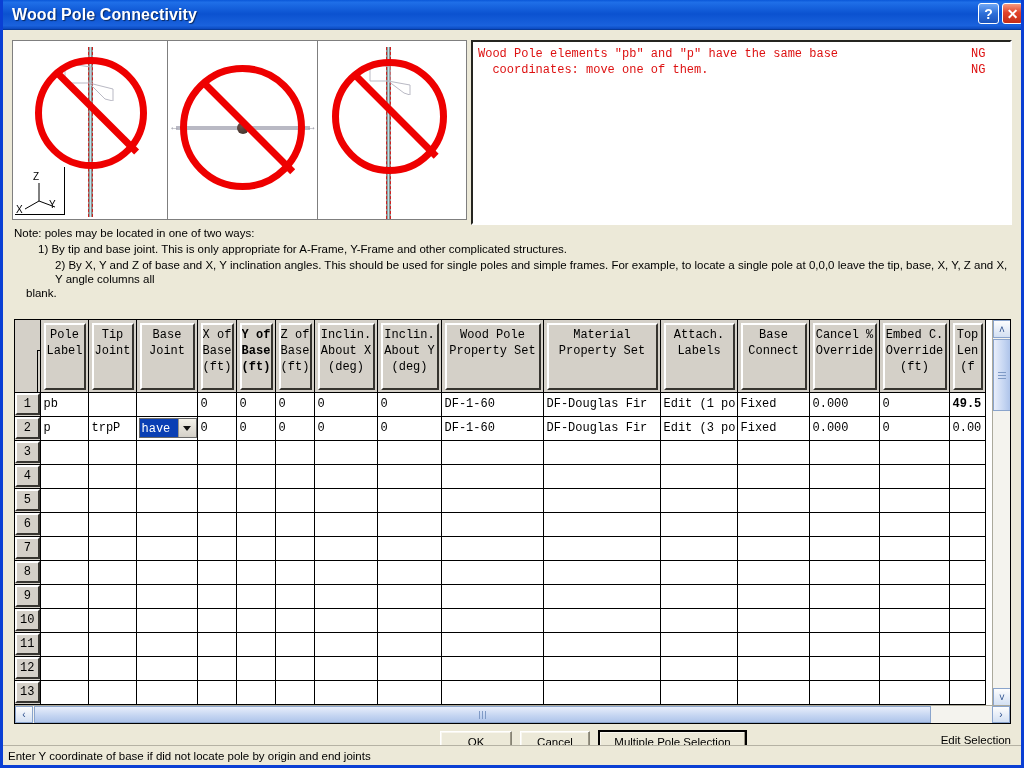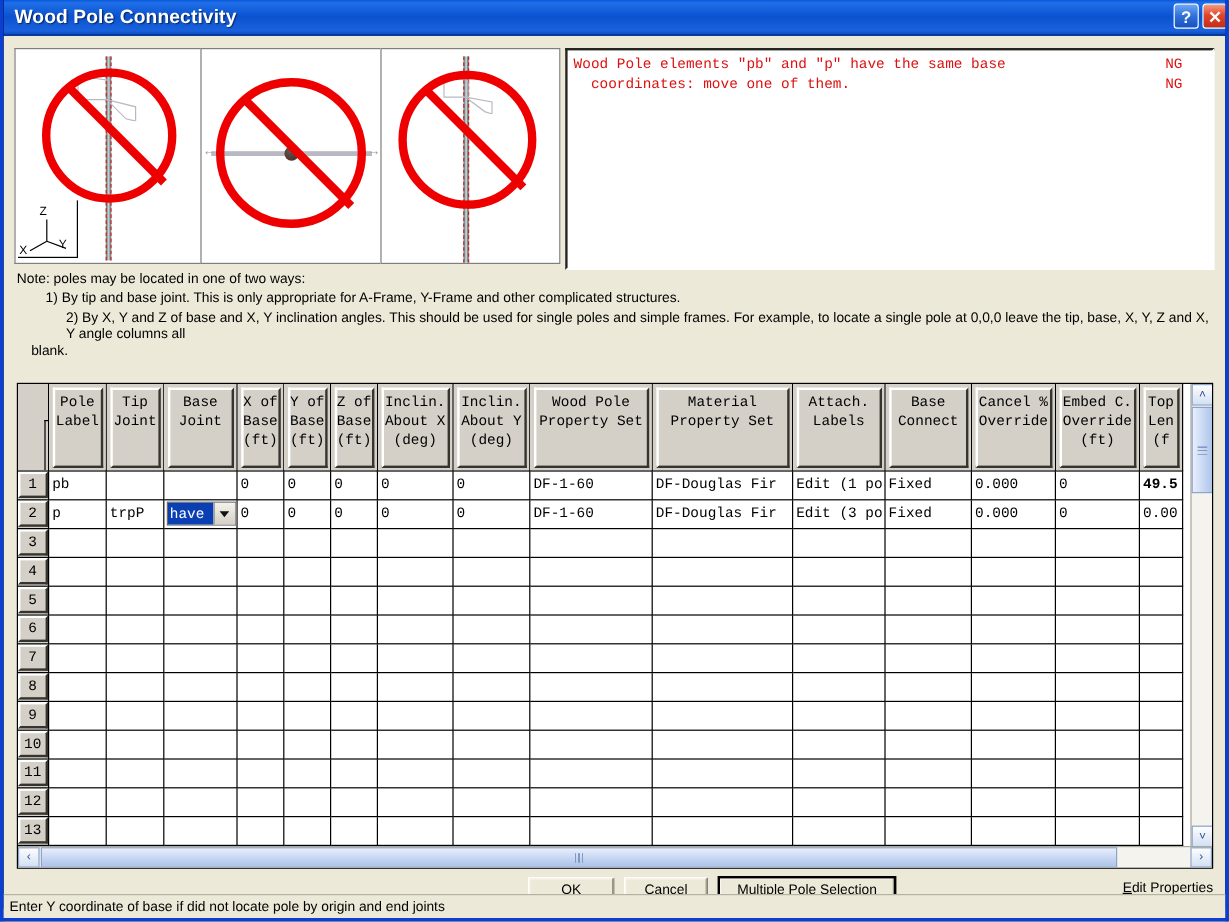--- a/index.html
+++ b/index.html
@@ -7,21 +7,21 @@
     margin: 0; padding: 0;
     width: 1024px; height: 768px;
     overflow: hidden;
     font-family: "Liberation Sans", sans-serif;
     background: #ece9d8;
   }
 
   #app {
     position: relative;
     width: 1024px; height: 768px;
-    background: #000000;
+    background: #737373;
     border: 3px solid #0a3fd4;
     border-top: none;
     overflow: hidden;
   }
 
   
   .titlebar {
     position: absolute; left: 0; top: 0;
     width: 1024px; height: 30px;
     background: linear-gradient(180deg,#0a57d8 0%, #1f6fe8 8%, #0b52d0 48%, #1a62dd 88%, #0b49bf 100%);
@@ -530,21 +530,21 @@
                     <div></div>
                   </span>
                 </th>
                 <th style="width: 39px;">
                   <span class="hdrinner">
                     <div>X of</div>
                     <div>Base</div>
                     <div>(ft)</div>
                   </span>
                 </th>
-                <th style="width: 39px;">
+                <th style="width: 39px; font-weight: bold;">
                   <span class="hdrinner">
                     <div>Y of</div>
                     <div>Base</div>
                     <div>(ft)</div>
                   </span>
                 </th>
                 <th style="width: 39px;">
                   <span class="hdrinner">
                     <div>Z of</div>
                     <div>Base</div>
@@ -902,21 +902,21 @@
           </div>
         </div>
         <div class="sbtn">›</div>
       </div>
     </div>
 
     <div class="btnrow">
       <div class="btn btn-ok">OK</div>
       <div class="btn btn-cancel">Cancel</div>
       <div class="btn btn-mps default">Multiple Pole Selection</div>
-      <div class="link-edit"><u>E</u><span>dit Properties</span></div>
+      <div class="link-edit"><u>E</u><span>dit Selection</span></div>
     </div>
 
     <div class="winhscroll">
       <div class="sbtn">‹</div>
       <div class="track">
         <div class="thumb2">
           <span class="grip"></span>
         </div>
       </div>
       <div class="sbtn">›</div>

